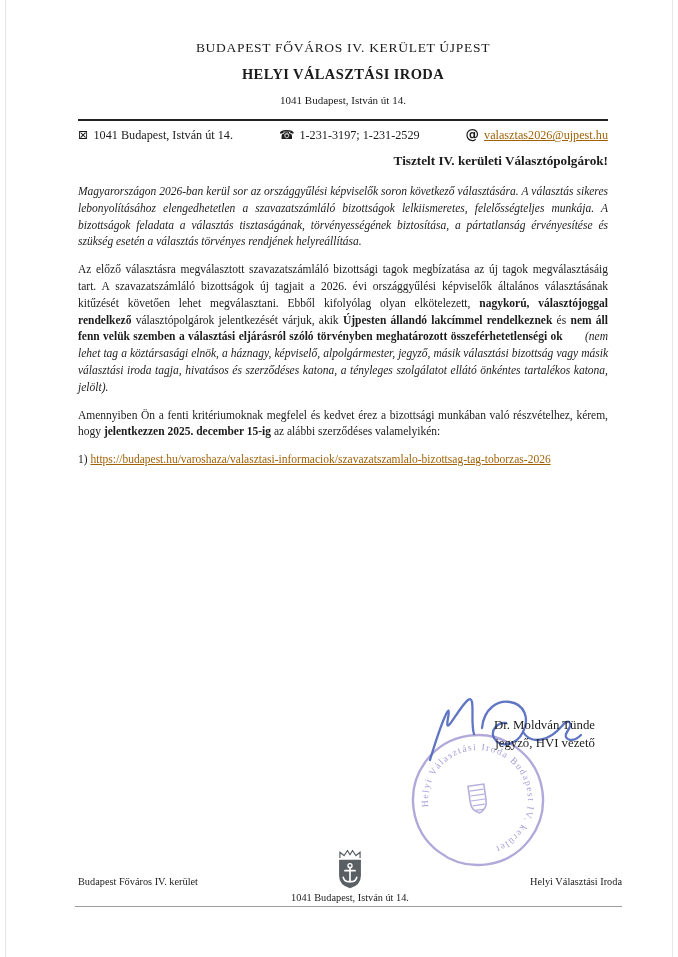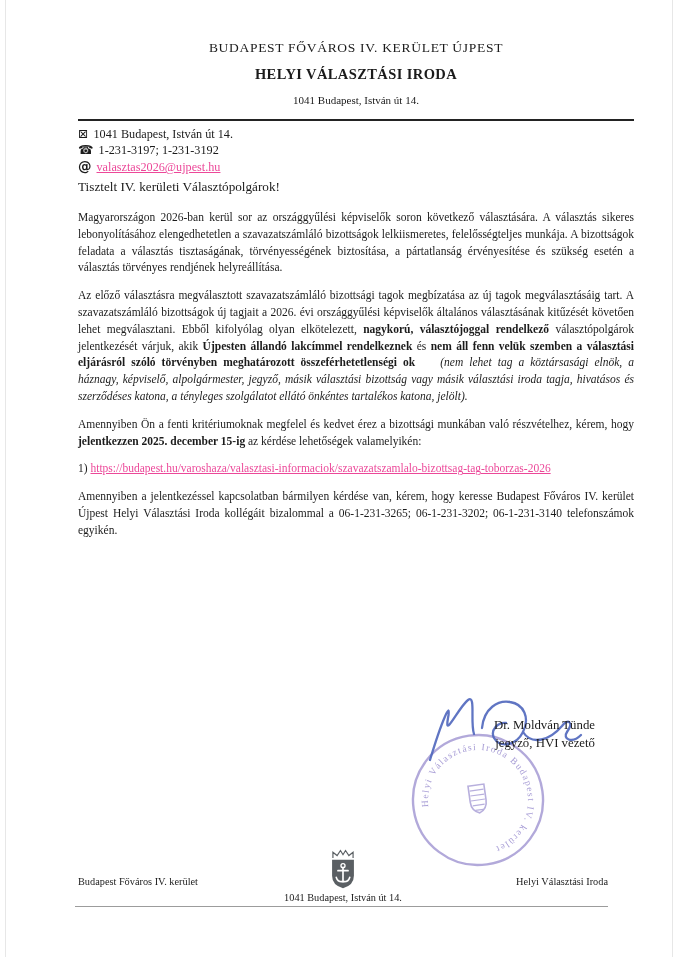--- a/index.html
+++ b/index.html
@@ -2,49 +2,49 @@
 <html lang="hu"><head>
 <meta charset="utf-8">
 <style>
   html,body { margin:0; padding:0; background:#ffffff; }
   .page {
     position:relative; width:678px; height:957px; background:#ffffff;
     font-family:"Liberation Serif","DejaVu Serif",serif; color:#1b1b1b;
     overflow:hidden;
   }
   .scan-edge { position:absolute; top:0; bottom:0; width:1px; background:#e7e7e7; }
-  .doc { padding:40px 44px 0 78px; }
+  .doc { padding:40px 70px 0 78px; }
 
   .org1 { text-align:center; font-size:13.5px; letter-spacing:0.7px; }
   .org2 { text-align:center; font-size:14.5px; font-weight:bold; letter-spacing:0.4px; margin-top:10px; }
   .org-addr { text-align:center; font-size:11px; margin-top:11px; }
 
   .head-rule { border:none; border-top:2px solid #232323; margin:13px 0 0 0; }
 
-  .contact { display:flex; justify-content:space-between; align-items:baseline; font-size:12.2px; margin-top:5px;flex-direction:column; }
+  .contact { display:flex; justify-content:space-between; align-items:baseline; font-size:12.2px; margin-top:5px; }
   .contact .grp { white-space:nowrap; }
   .contact .ic { font-family:"DejaVu Sans",sans-serif; font-size:12.5px; margin-right:5px; }
   .contact .at { font-size:13.5px; font-weight:bold; }
-  .link { color:#ec4899; text-decoration:underline; }
+  .link { color:#a16207; text-decoration:underline; }
 
-  .salutation { text-align:left; font-weight:normal; font-size:13.2px; margin-top:4px; }
+  .salutation { text-align:right; font-weight:bold; font-size:13.2px; margin-top:10px; }
 
   p.body { font-size:11.5px; line-height:16.8px; text-align:justify; margin:11px 0 0 0; }
-  p.first { margin-top:14px; }
+  p.first { margin-top:14px;font-style:italic; }
   p.opt { text-align:left; }
   .b { font-weight:bold; }
   .i { font-style:italic;margin-left:19px; }
   .url { word-break:break-all; }
 
   .sig-scribble { position:absolute; left:420px; top:694px; z-index:3; }
   .stamp { position:absolute; left:408px; top:730px; z-index:1; transform:rotate(-8deg); }
   .sig-name { position:absolute; left:395px; top:716px; width:200px; text-align:right;
               font-size:12.8px; line-height:18px; z-index:4;font-family:Liberation Serif, serif; }
 
-  .footer { position:absolute; left:78px; right:70px; top:848px; height:70px; font-size:10.3px; }
+  .footer { position:absolute; left:78px; right:56px; top:848px; height:70px; font-size:10.3px; }
   .f-left  { position:absolute; left:0; top:28px; }
   .f-right { position:absolute; right:0; top:28px; }
   .f-crest { position:absolute; left:50%; transform:translateX(-50%); top:0; }
   .f-addr  { position:absolute; left:50%; transform:translateX(-50%); top:44px; white-space:nowrap; }
   .f-rule  { position:absolute; left:-3px; right:0; top:58px; border:none; border-top:1px solid #9c9c9c; margin:0; }
 </style>
 </head>
 <body>
 
 <div class="page">
@@ -54,36 +54,35 @@
   <div class="doc">
 
     <div class="org1">BUDAPEST FŐVÁROS IV. KERÜLET ÚJPEST</div>
     <div class="org2">HELYI VÁLASZTÁSI IRODA</div>
     <div class="org-addr">1041 Budapest, István út 14.</div>
 
     <hr class="head-rule">
 
     <div class="contact">
       <span class="grp"><span class="ic">⊠</span><span>1041 Budapest, István út 14.</span></span>
-      <span class="grp"><span class="ic">☎</span><span>1-231-3197; 1-231-3192</span></span>
+      <span class="grp"><span class="ic">☎</span><span>1-231-3197; 1-231-2529</span></span>
       <span class="grp"><span class="ic at">@</span><a class="link">valasztas2026@ujpest.hu</a></span>
     </div>
 
     <div class="salutation">Tisztelt IV. kerületi Választópolgárok!</div>
 
     <p class="body first">Magyarországon 2026-ban kerül sor az országgyűlési képviselők soron következő választására. A választás sikeres lebonyolításához elengedhetetlen a szavazatszámláló bizottságok lelkiismeretes, felelősségteljes munkája. A bizottságok feladata a választás tisztaságának, törvényességének biztosítása, a pártatlanság érvényesítése és szükség esetén a választás törvényes rendjének helyreállítása.</p>
 
     <p class="body"><span>Az előző választásra megválasztott szavazatszámláló bizottsági tagok megbízatása az új tagok megválasztásáig tart. A szavazatszámláló bizottságok új tagjait a 2026. évi országgyűlési képviselők általános választásának kitűzését követően lehet megválasztani. Ebből kifolyólag olyan elkötelezett, </span><span class="b">nagykorú, választójoggal rendelkező</span><span> választópolgárok jelentkezését várjuk, akik </span><span class="b">Újpesten állandó lakcímmel rendelkeznek</span><span> és </span><span class="b">nem áll fenn velük szemben a választási eljárásról szóló törvényben meghatározott összeférhetetlenségi ok</span><span class="i"> (nem lehet tag a köztársasági elnök, a háznagy, képviselő, alpolgármester, jegyző, másik választási bizottság vagy másik választási iroda tagja, hivatásos és szerződéses katona, a tényleges szolgálatot ellátó önkéntes tartalékos katona, jelölt).</span></p>
 
-    <p class="body"><span>Amennyiben Ön a fenti kritériumoknak megfelel és kedvet érez a bizottsági munkában való részvételhez, kérem, hogy </span><span class="b">jelentkezzen 2025. december 15-ig</span><span> az kérdése lehetőségek valamelyikén:</span></p>
+    <p class="body"><span>Amennyiben Ön a fenti kritériumoknak megfelel és kedvet érez a bizottsági munkában való részvételhez, kérem, hogy </span><span class="b">jelentkezzen 2025. december 15-ig</span><span> az alábbi szerződéses valamelyikén:</span></p>
 
     <p class="body opt"><span>1) </span><a class="link url">https://budapest.hu/varoshaza/valasztasi-informaciok/szavazatszamlalo-bizottsag-tag-toborzas-2026</a></p>
 
 
-    <p class="body">Amennyiben a jelentkezéssel kapcsolatban bármilyen kérdése van, kérem, hogy keresse Budapest Főváros IV. kerület Újpest Helyi Választási Iroda kollégáit bizalommal a 06-1-231-3265; 06-1-231-3202; 06-1-231-3140 telefonszámok egyikén.</p>
 
 
   </div>
 
   <svg class="stamp" width="140" height="140" viewBox="0 0 140 140">
     <defs>
       <path id="ring" d="M 20,70 A 50,50 0 1 1 120,70 A 50,50 0 1 1 20,70"></path>
     </defs>
     <circle cx="70" cy="70" r="65" fill="none" stroke="#9184cb" stroke-width="2.4" opacity="0.7"></circle>
     <text font-size="9.5" letter-spacing="1.4" fill="#9184cb" opacity="0.8" font-family="Liberation Serif, DejaVu Serif, serif">

